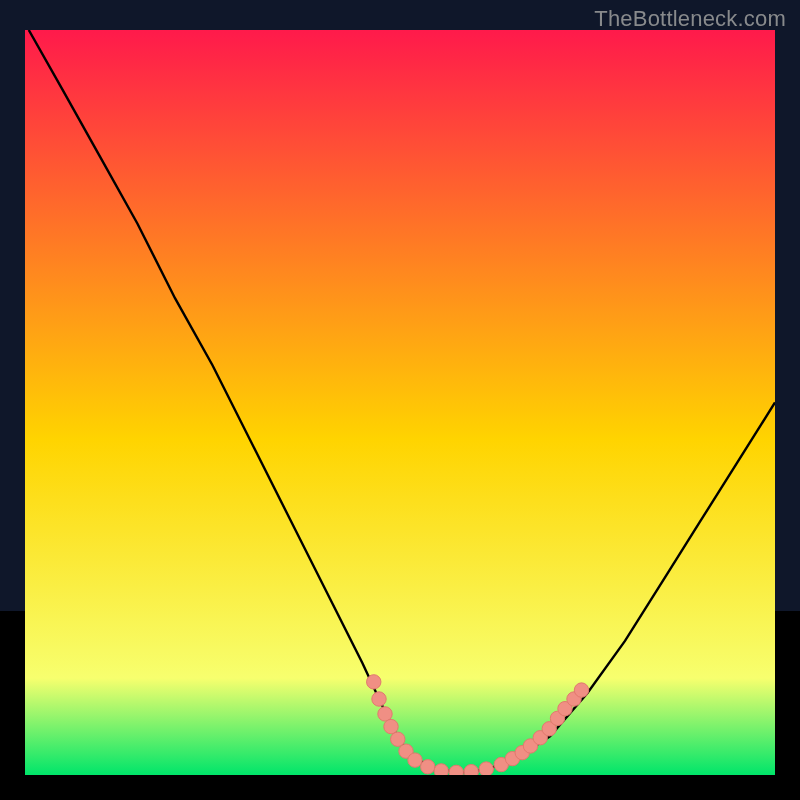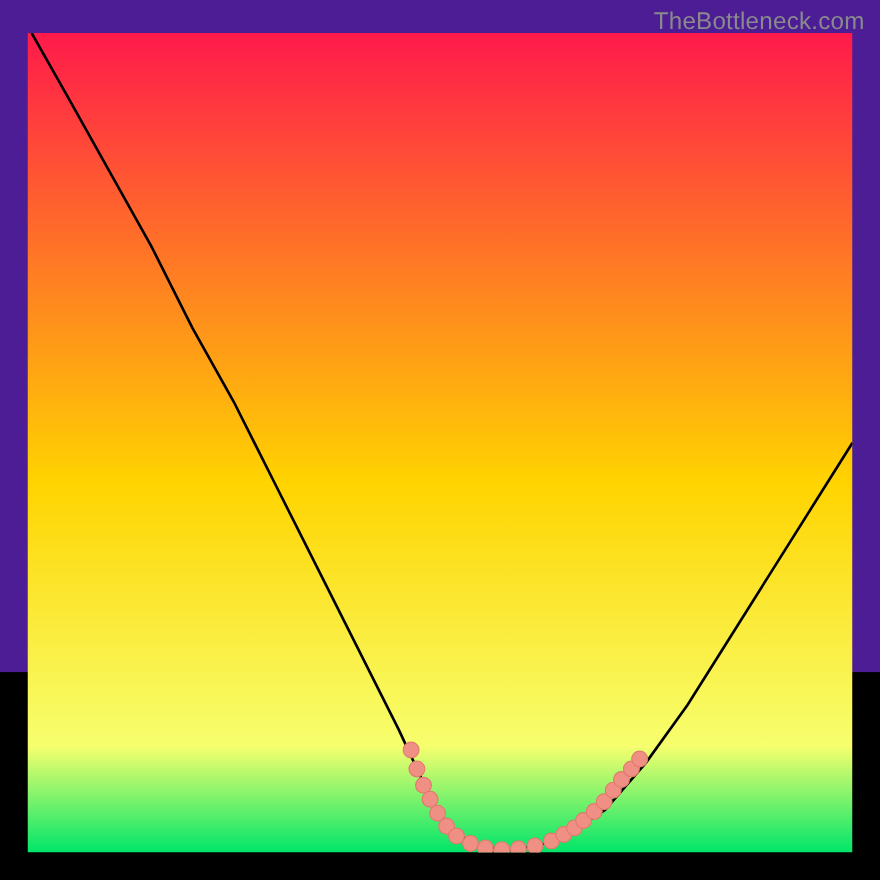--- a/index.html
+++ b/index.html
@@ -1,21 +1,21 @@
 <!DOCTYPE html>
 <html><head>
 <meta charset="utf-8">
 <style>
   * { margin: 0; padding: 0; box-sizing: border-box; }
   html, body { width: 800px; height: 800px; background: #000; overflow: hidden; }
   .stage {
     position: relative;
     width: 800px;
     height: 611px;
-    background: #4c1d95;
+    background: #0f172a;
   }
   .attribution {
     position: absolute;
     top: 6px;
     right: 14px;
     font-family: Arial, Helvetica, sans-serif;
     font-size: 22px;
     color: #888a8c;
     letter-spacing: 0.2px;
     user-select: none;

